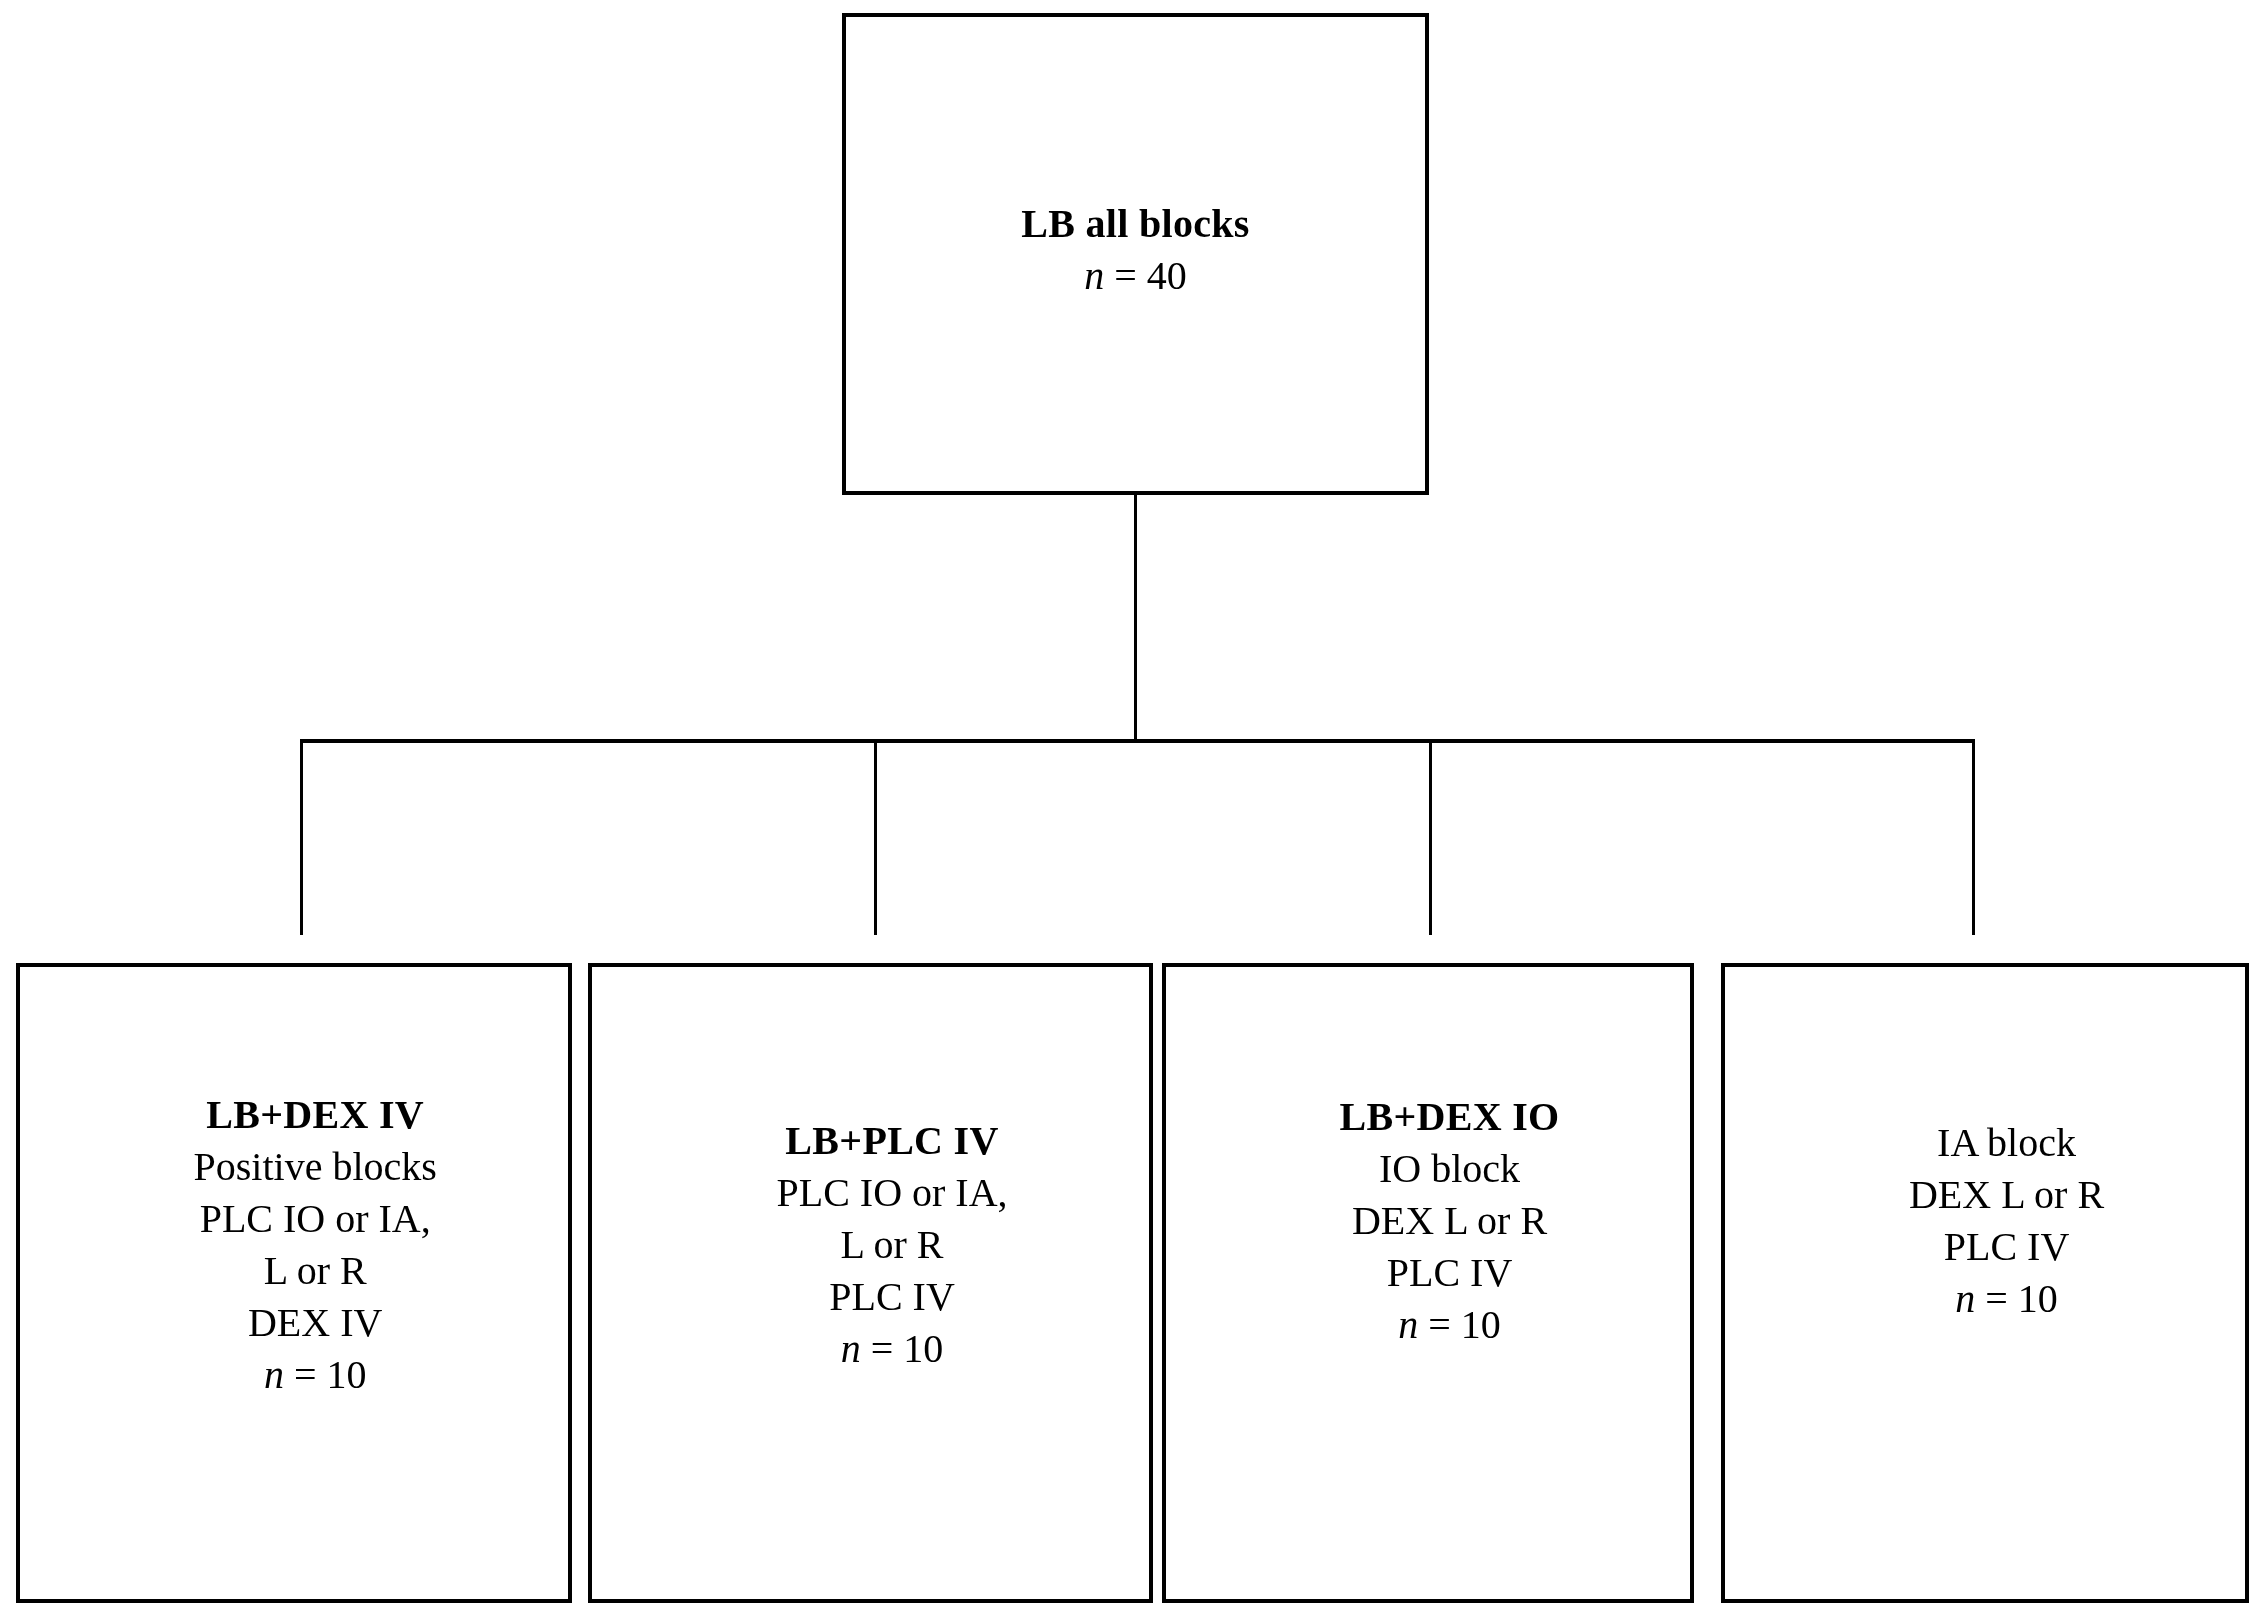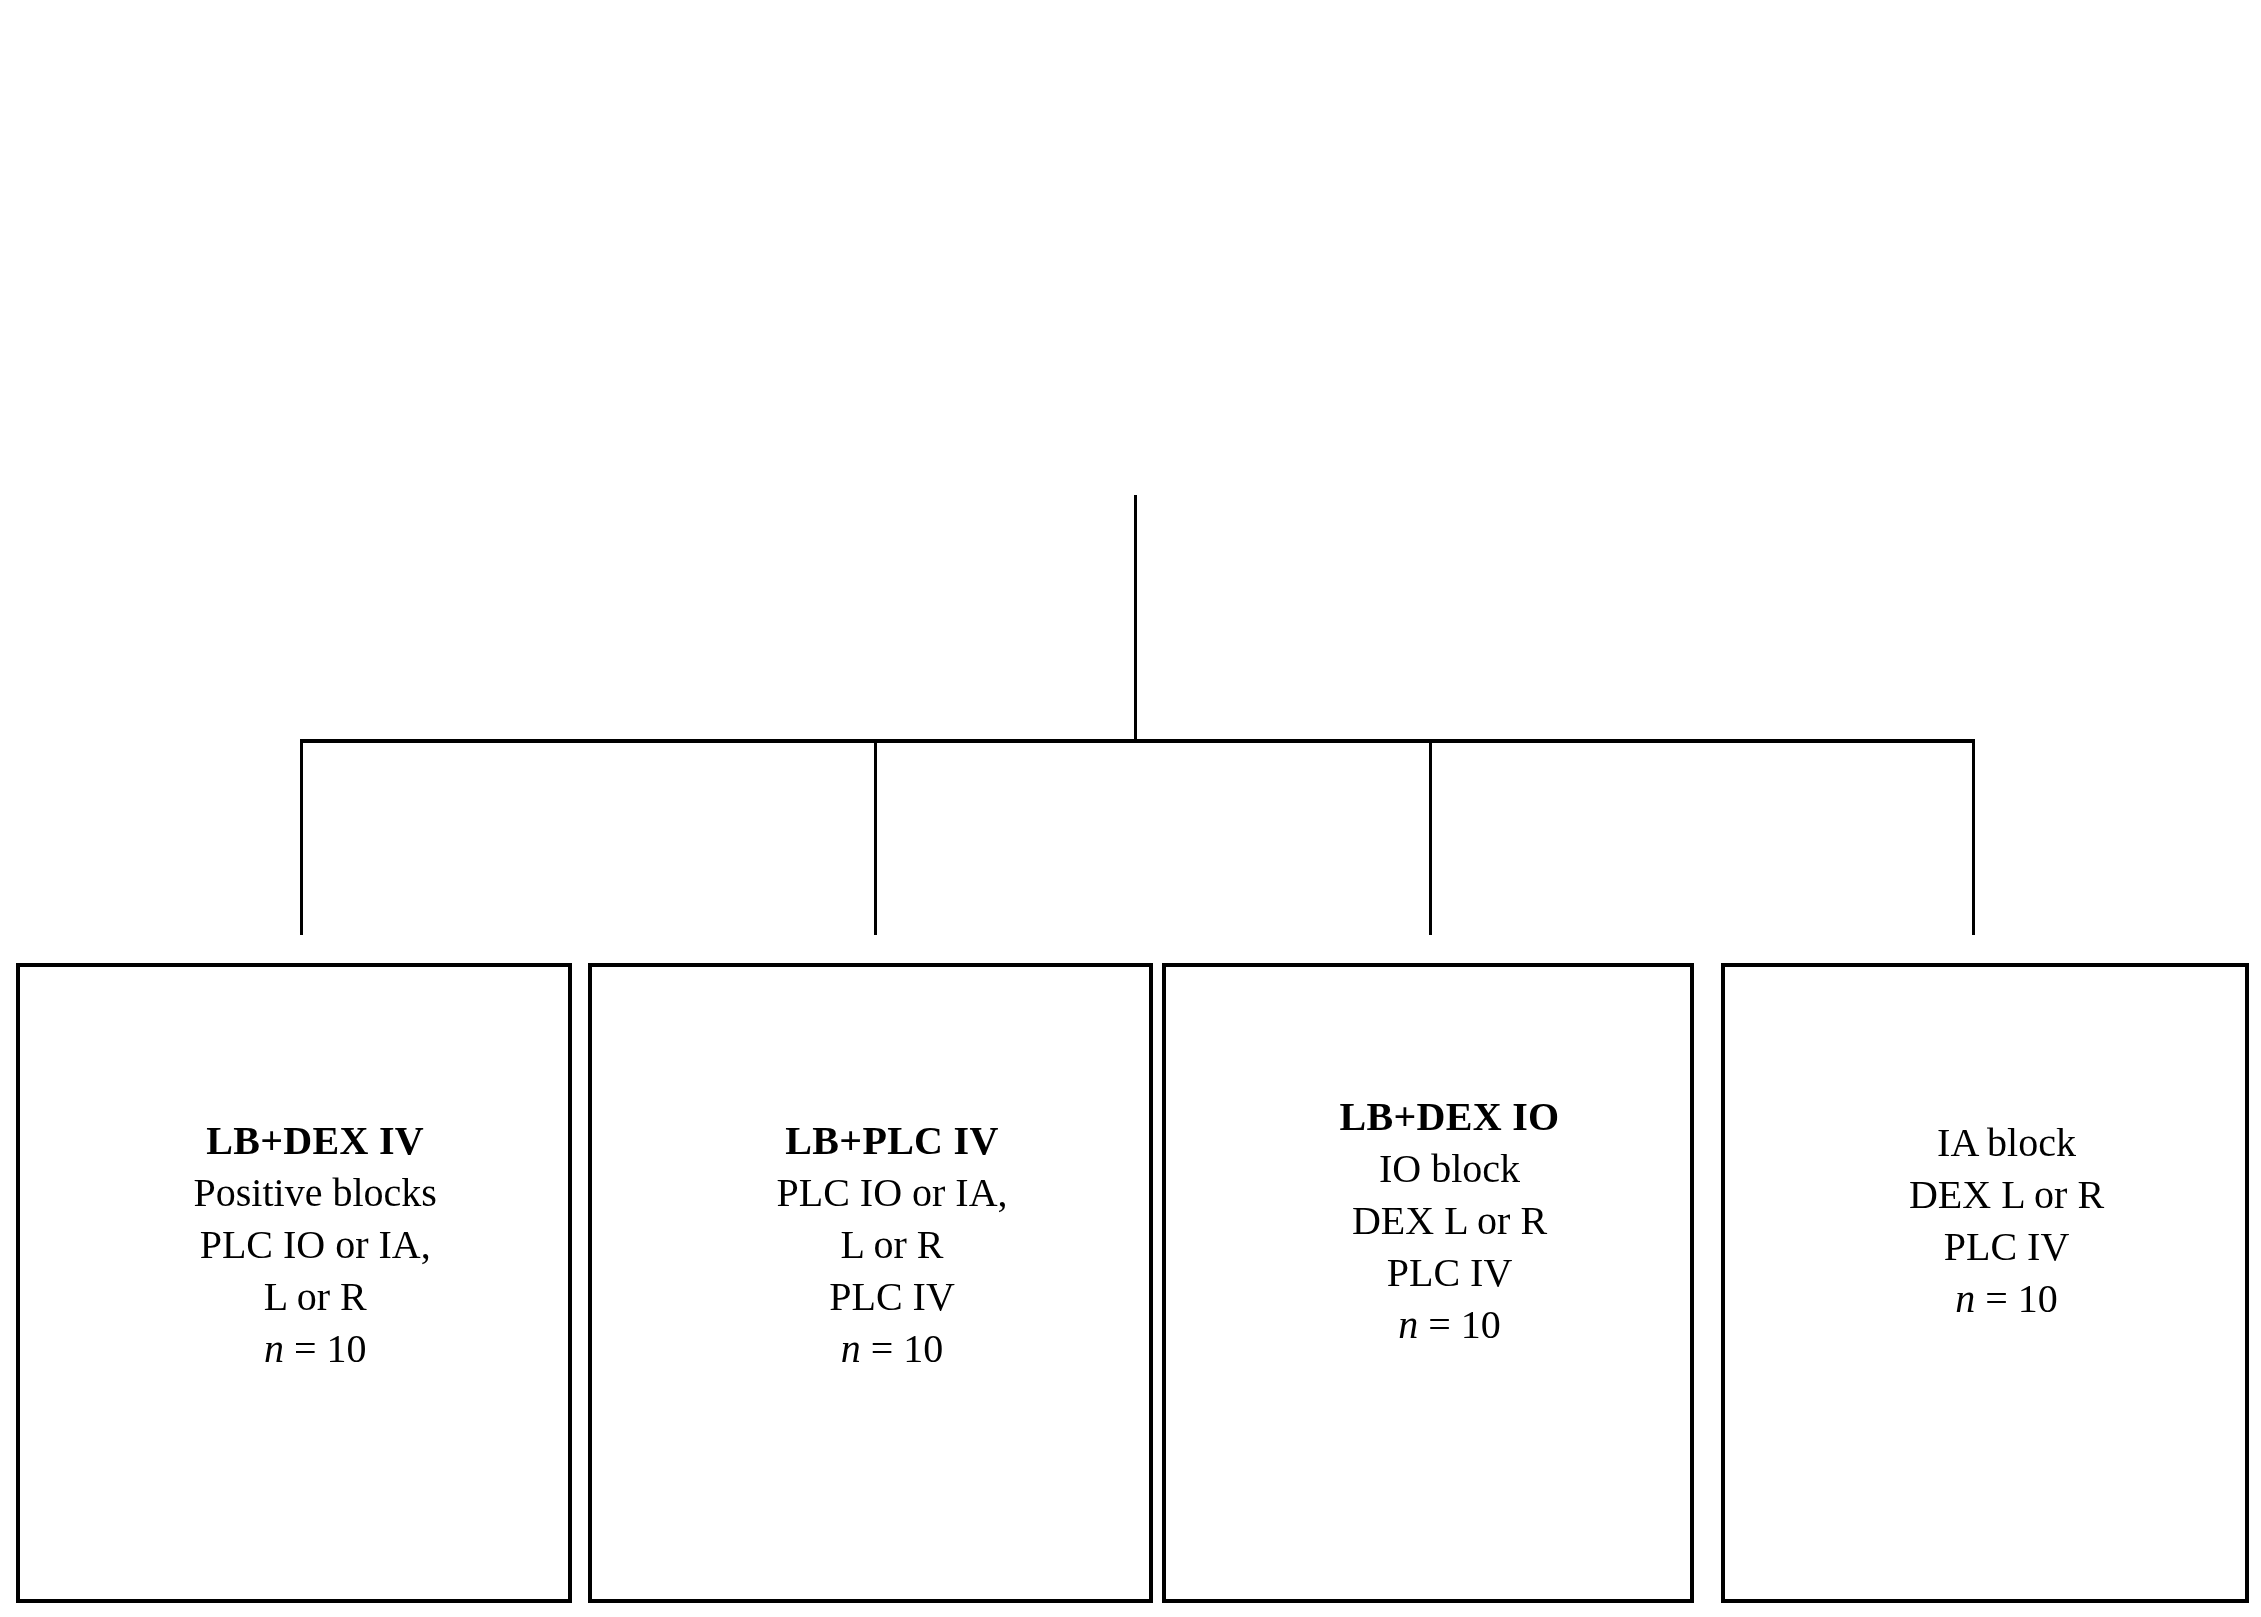--- a/index.html
+++ b/index.html
@@ -97,34 +97,41 @@
   #drop-0     { left: 300px;  top: 739px; height: 196px; }
   #drop-1     { left: 874px; top: 739px; height: 196px; }
   #drop-2     { left: 1429px; top: 739px; height: 196px; }
   #drop-3     { left: 1972px; top: 739px; height: 196px; }
 </style>
 </head>
 <body>
 
 <div id="canvas">
 
+  <div class="node-box" id="root-box">
+    <div class="node-inner">
+      <div class="node-title">LB all blocks</div>
+      <div class="node-n"><span class="ital">n</span><span> = 40</span></div>
+    </div>
+  </div>
 
   <div class="conn v-line" id="stem"></div>
   <div class="conn h-line" id="bar"></div>
   <div class="conn v-line" id="drop-0"></div>
   <div class="conn v-line" id="drop-1"></div>
   <div class="conn v-line" id="drop-2"></div>
   <div class="conn v-line" id="drop-3"></div>
 
   <div class="node-box leaf-box" id="leaf-0">
     <div class="node-inner">
       <div class="node-title">LB+DEX IV</div>
       <div class="node-line">Positive blocks</div>
       <div class="node-line">PLC IO or IA,</div>
       <div class="node-line">L or R</div>
+      <div class="node-line">DEX IV</div>
       <div class="node-n"><span class="ital">n</span><span> = 10</span></div>
     </div>
   </div>
 
   <div class="node-box leaf-box" id="leaf-1">
     <div class="node-inner">
       <div class="node-title">LB+PLC IV</div>
       <div class="node-line">PLC IO or IA,</div>
       <div class="node-line">L or R</div>
       <div class="node-line">PLC IV</div>

